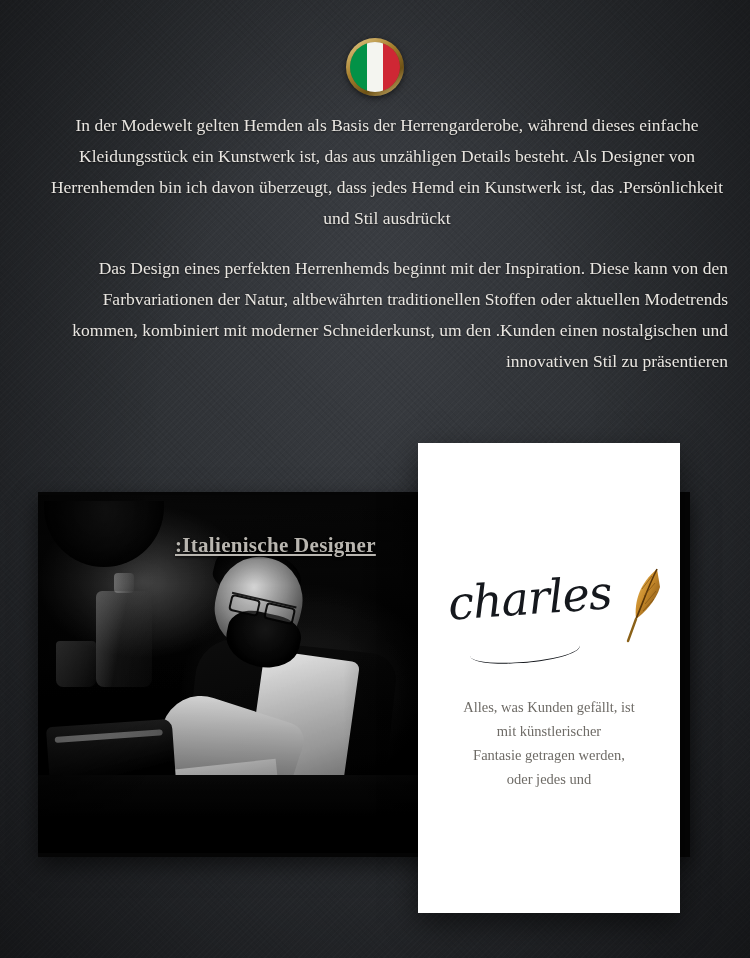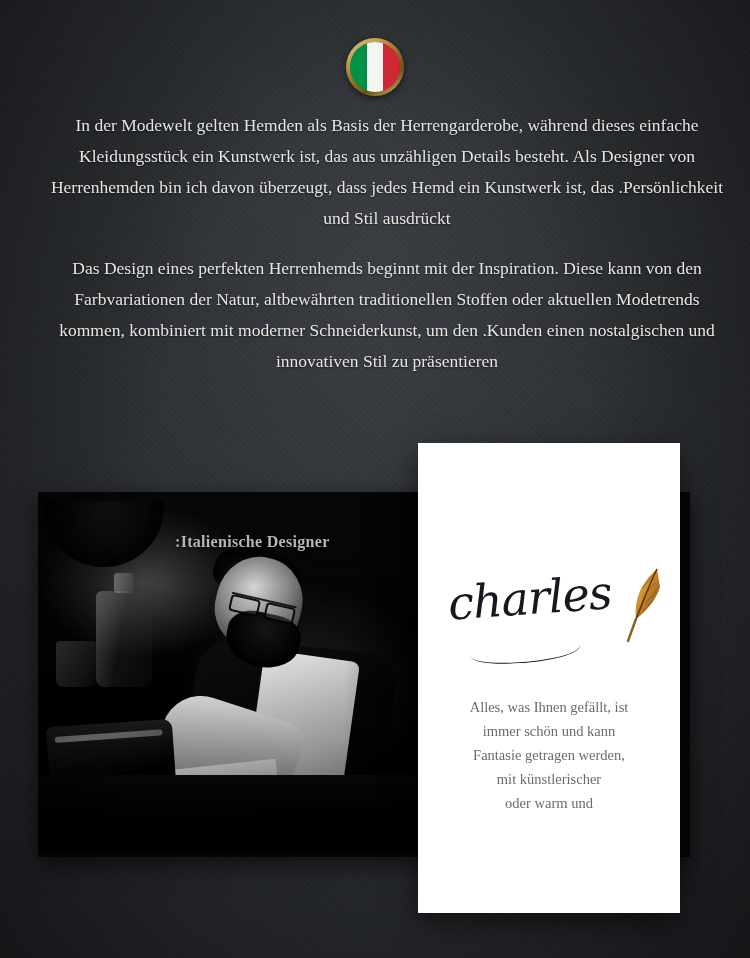--- a/index.html
+++ b/index.html
@@ -77,21 +77,21 @@
     margin-left: 12px;
   }
   .para {
     color: #e9e6e1;
     font-size: 17.5px;
     line-height: 31px;
     text-align: center;
     margin: 0 0 10px 0;
     text-shadow: 0 1px 2px rgba(0,0,0,0.6);
   }
-  .para.p2 { margin-top: 19px; }
+  .para.p2 { margin-top: 19px; text-align: right; }
 
   
   .photo-backdrop {
     position: absolute;
     left: 38px;
     top: 492px;
     width: 652px;
     height: 365px;
     background: #050505;
     box-shadow: 0 8px 22px rgba(0,0,0,0.6);
@@ -268,25 +268,26 @@
       linear-gradient(90deg, rgba(0,0,0,0.55) 0%, rgba(0,0,0,0) 28%, rgba(0,0,0,0) 70%, rgba(0,0,0,0.65) 100%),
       linear-gradient(180deg, rgba(0,0,0,0.45) 0%, rgba(0,0,0,0) 25%, rgba(0,0,0,0.35) 100%);
   }
 
   
   .photo-caption {
     position: absolute;
     left: 175px;
     top: 533px;
     color: #b9b6b0;
-    font-size: 16px;
+    font-size: 21px;
     font-weight: 700;
     letter-spacing: 0.3px;
     text-shadow: 0 1px 3px rgba(0,0,0,0.9);
     z-index: 6;
+    text-decoration: underline;
   }
 
   
   .card {
     position: absolute;
     left: 418px;
     top: 443px;
     width: 262px;
     height: 470px;
     background: #ffffff;
@@ -399,22 +400,21 @@
             </defs>
             <path d="M31 2 C14 16 8 34 10 52 C18 46 30 34 34 20 Z" fill="url(#qg)"></path>
             <path d="M31 2 C22 20 16 38 10 52" stroke="#5a3608" stroke-width="1.6" fill="none"></path>
             <path d="M10 52 L2 74" stroke="#8a6118" stroke-width="2.4" fill="none" stroke-linecap="round"></path>
             <path d="M26 9 L16 22 M29 16 L18 29 M30 24 L19 37 M28 32 L17 44" stroke="#7a4f12" stroke-width="0.9" opacity="0.7"></path>
           </svg>
         </div>
       </div>
 
       <div class="card-text">
-        <span class="line">Alles, was Ihnen gefällt, ist</span>
-        <span class="line">immer schön und kann</span>
+        <span class="line">Alles, was Kunden gefällt, ist</span>
+        <span class="line">mit künstlerischer</span>
         <span class="line">Fantasie getragen werden,</span>
-        <span class="line">mit künstlerischer</span>
-        <span class="line">oder warm und</span>
+        <span class="line">oder jedes und</span>
       </div>
     </div>
 
   </div>
 </div>
 
 </body></html>

